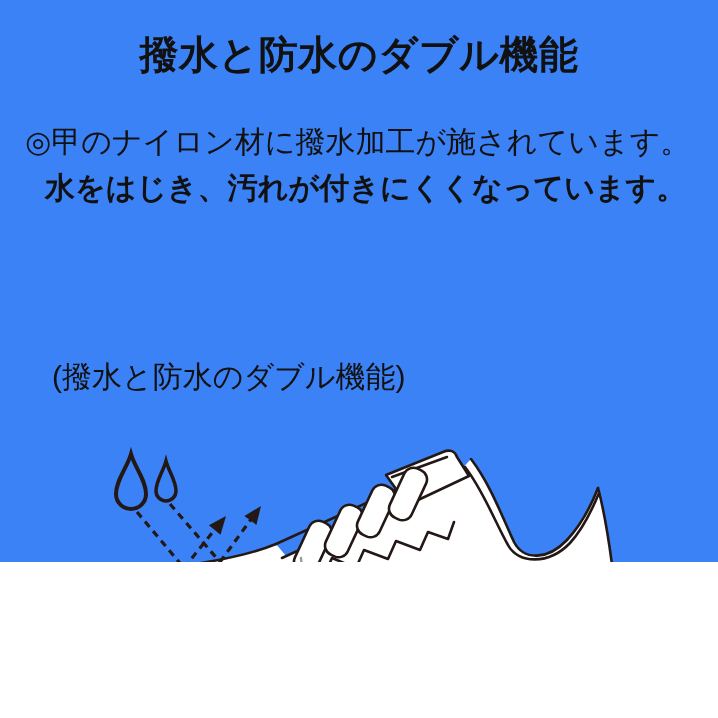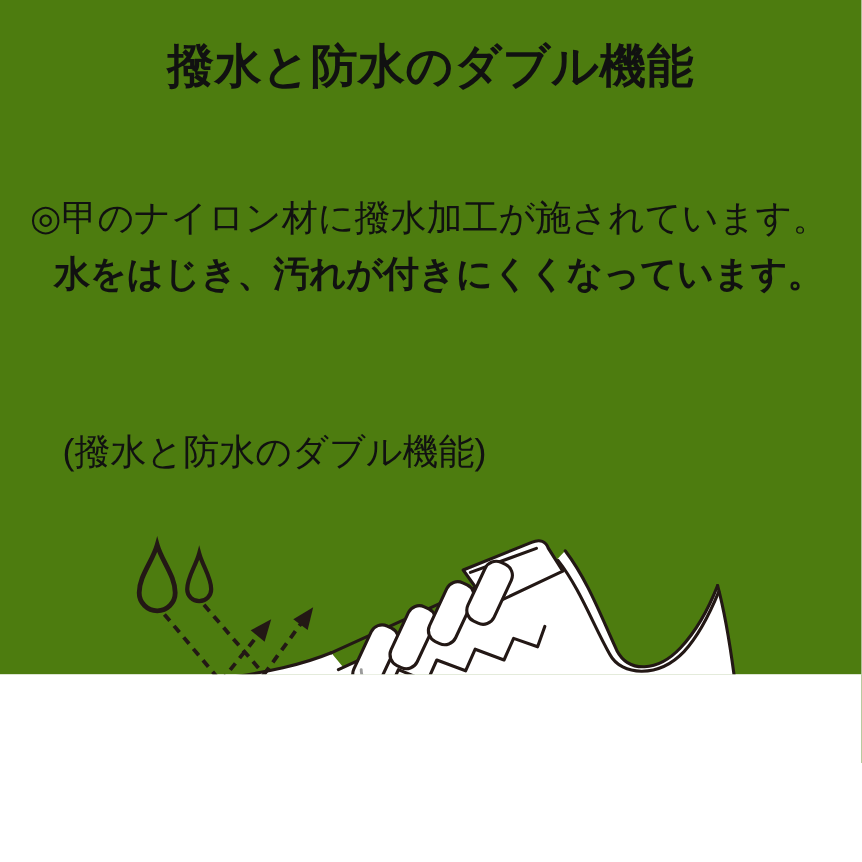--- a/index.html
+++ b/index.html
@@ -1,24 +1,24 @@
 <!DOCTYPE html>
 <html><head>
 <meta charset="utf-8">
 <style>
   html,body{margin:0;padding:0;background:#fff;}
   .page{
-    position:relative;width:718px;height:562px;background:#4d7c0f;overflow:hidden;
+    position:relative;width:718px;height:562px;background:#3b82f6;overflow:hidden;
     font-family:"Liberation Sans","DejaVu Sans",sans-serif;color:#111;
   }
   .title{
     position:absolute;top:28px;left:0;right:0;text-align:center;
     font-size:39px;font-weight:700;letter-spacing:0.5px;white-space:nowrap;
   }
-  .bullet{position:absolute;left:25px;font-size:30px;line-height:46px;font-weight:500;white-space:nowrap;margin-top:41px;}
+  .bullet{position:absolute;left:25px;font-size:30px;line-height:46px;font-weight:500;white-space:nowrap;}
   .bullet.b1{top:119px;}
   .bullet.b2{top:243px;}
   .bullet .marker{display:inline-block;}
   .bullet.b2 .marker{margin-right:13px;}
   .bullet .l2{display:block;}
   .bullet.b1 .l2{padding-left:20px;font-weight:bold;}
   .bullet.b2 .l2{padding-left:46px;}
   .note{
     position:absolute;top:357px;left:52px;font-size:30px;font-weight:500;white-space:nowrap;
   }

